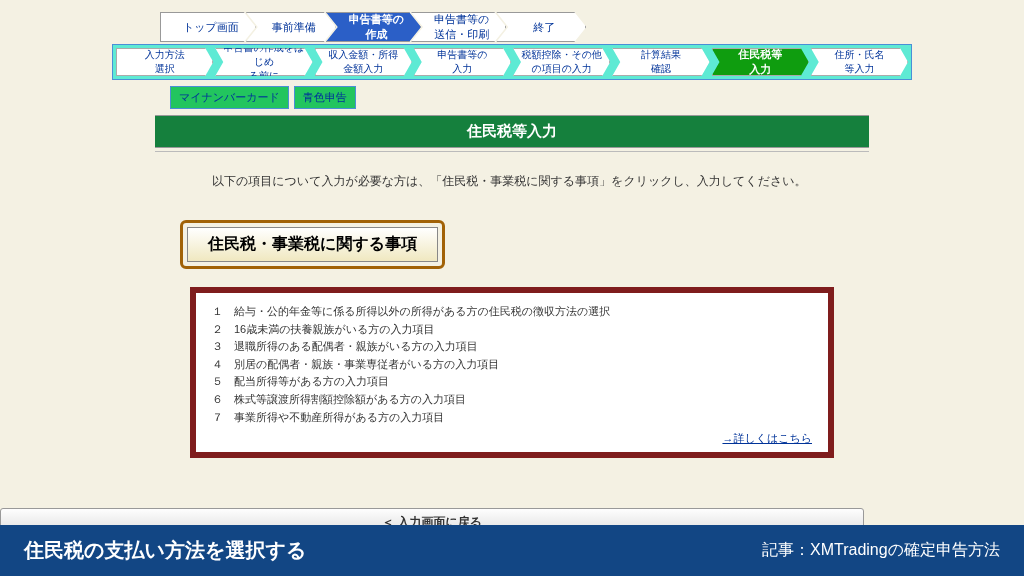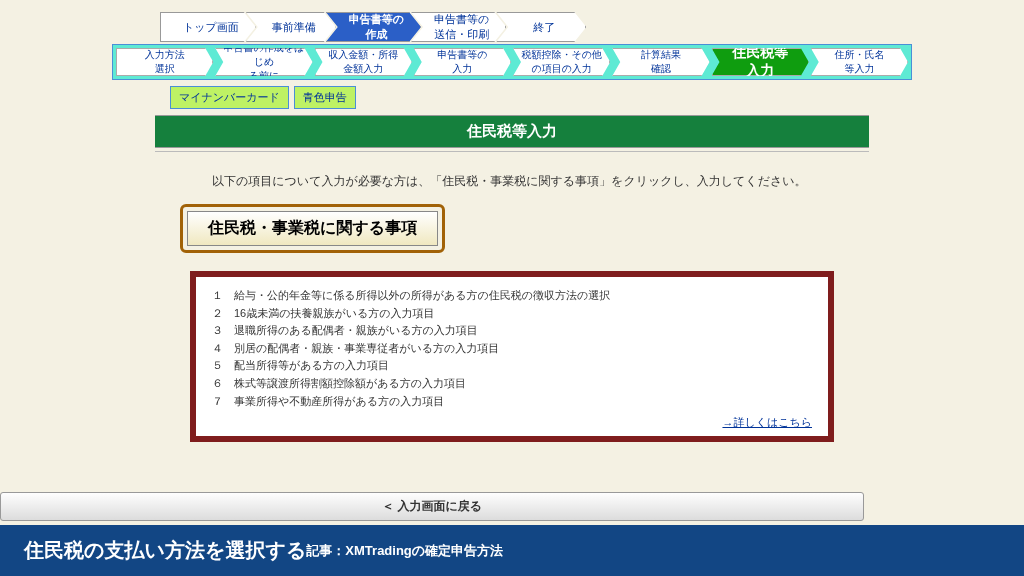--- a/index.html
+++ b/index.html
@@ -39,33 +39,33 @@
   color: #003399;
   flex: 1;
   text-align: center;
   height: 28px;
   display: flex;
   align-items: center;
   justify-content: center;
   clip-path: polygon(0 0, calc(100% - 8px) 0, 100% 50%, calc(100% - 8px) 100%, 0 100%, 8px 50%);
 }
 .sub-tab:first-child { clip-path: polygon(0 0, calc(100% - 8px) 0, 100% 50%, calc(100% - 8px) 100%, 0 100%); }
-.sub-tab.active-green { background: #0f9d0f; color: #fff; font-weight: bold; font-size: 14px; }
+.sub-tab.active-green { background: #0f9d0f; color: #fff; font-weight: bold; font-size: 11px; }
 
 
 .tags { display: flex; gap: 5px; margin: 6px 0 6px 170px; }
-.tag { border: 1px solid #4a8fd6; background: #bef264; color: #003399; font-size: 11px; padding: 3px 8px; }
+.tag { border: 1px solid #4a8fd6; background: #22c55e; color: #003399; font-size: 11px; padding: 3px 8px; }
 
 
 .title-bar { background: #15803d; color: #fff; font-weight: bold; text-align: center; padding: 6px 0; margin: 0 155px; font-size: 15px; border-top: 1px solid #999; border-bottom: 1px solid #999; }
 .title-underline { border-top: 1px solid #bbb; margin: 3px 155px 0 155px; }
 
 
 .content { margin: 20px 160px 0 160px; }
-.intro-text { font-size: 12px; color: #333; margin-left: 40px; margin-bottom: 14px; line-height: 1.5; }
+.intro-text { font-size: 12px; color: #333; margin-left: 40px; margin-bottom: 30px; line-height: 1.5; }
 
 .main-btn-wrap { margin-left: 20px; border: 3px solid #a16207; border-radius: 6px; padding: 4px; display: inline-block; }
 .main-btn {
   background: linear-gradient(#fff, #f0e8c0);
   border: 1px solid #888;
   padding: 6px 20px;
   font-size: 16px;
   font-weight: bold;
   color: #000;
   cursor: pointer;
@@ -103,26 +103,26 @@
 
 
 .footer-banner {
   position: absolute;
   bottom: 0;
   left: 0;
   right: 0;
   background: #124684;
   color: #fff;
   display: flex;
-  justify-content: flex-start;
+  justify-content: space-between;
   align-items: center;
   padding: 12px 24px;
 }
 .footer-title { font-size: 20px; font-weight: bold; }
-.footer-right { font-size: 13px; font-weight: bold; }
+.footer-right { font-size: 16px; font-weight: normal; }
 </style>
 </head>
 <body>
 
 <div class="container">
   <div class="top-nav" id="top-nav">
       <div class="arrow-tab" style="white-space: pre-line;">トップ画面</div>
       <div class="arrow-tab" style="white-space: pre-line;">事前準備</div>
       <div class="arrow-tab active" style="white-space: pre-line;">申告書等の
 作成</div>

